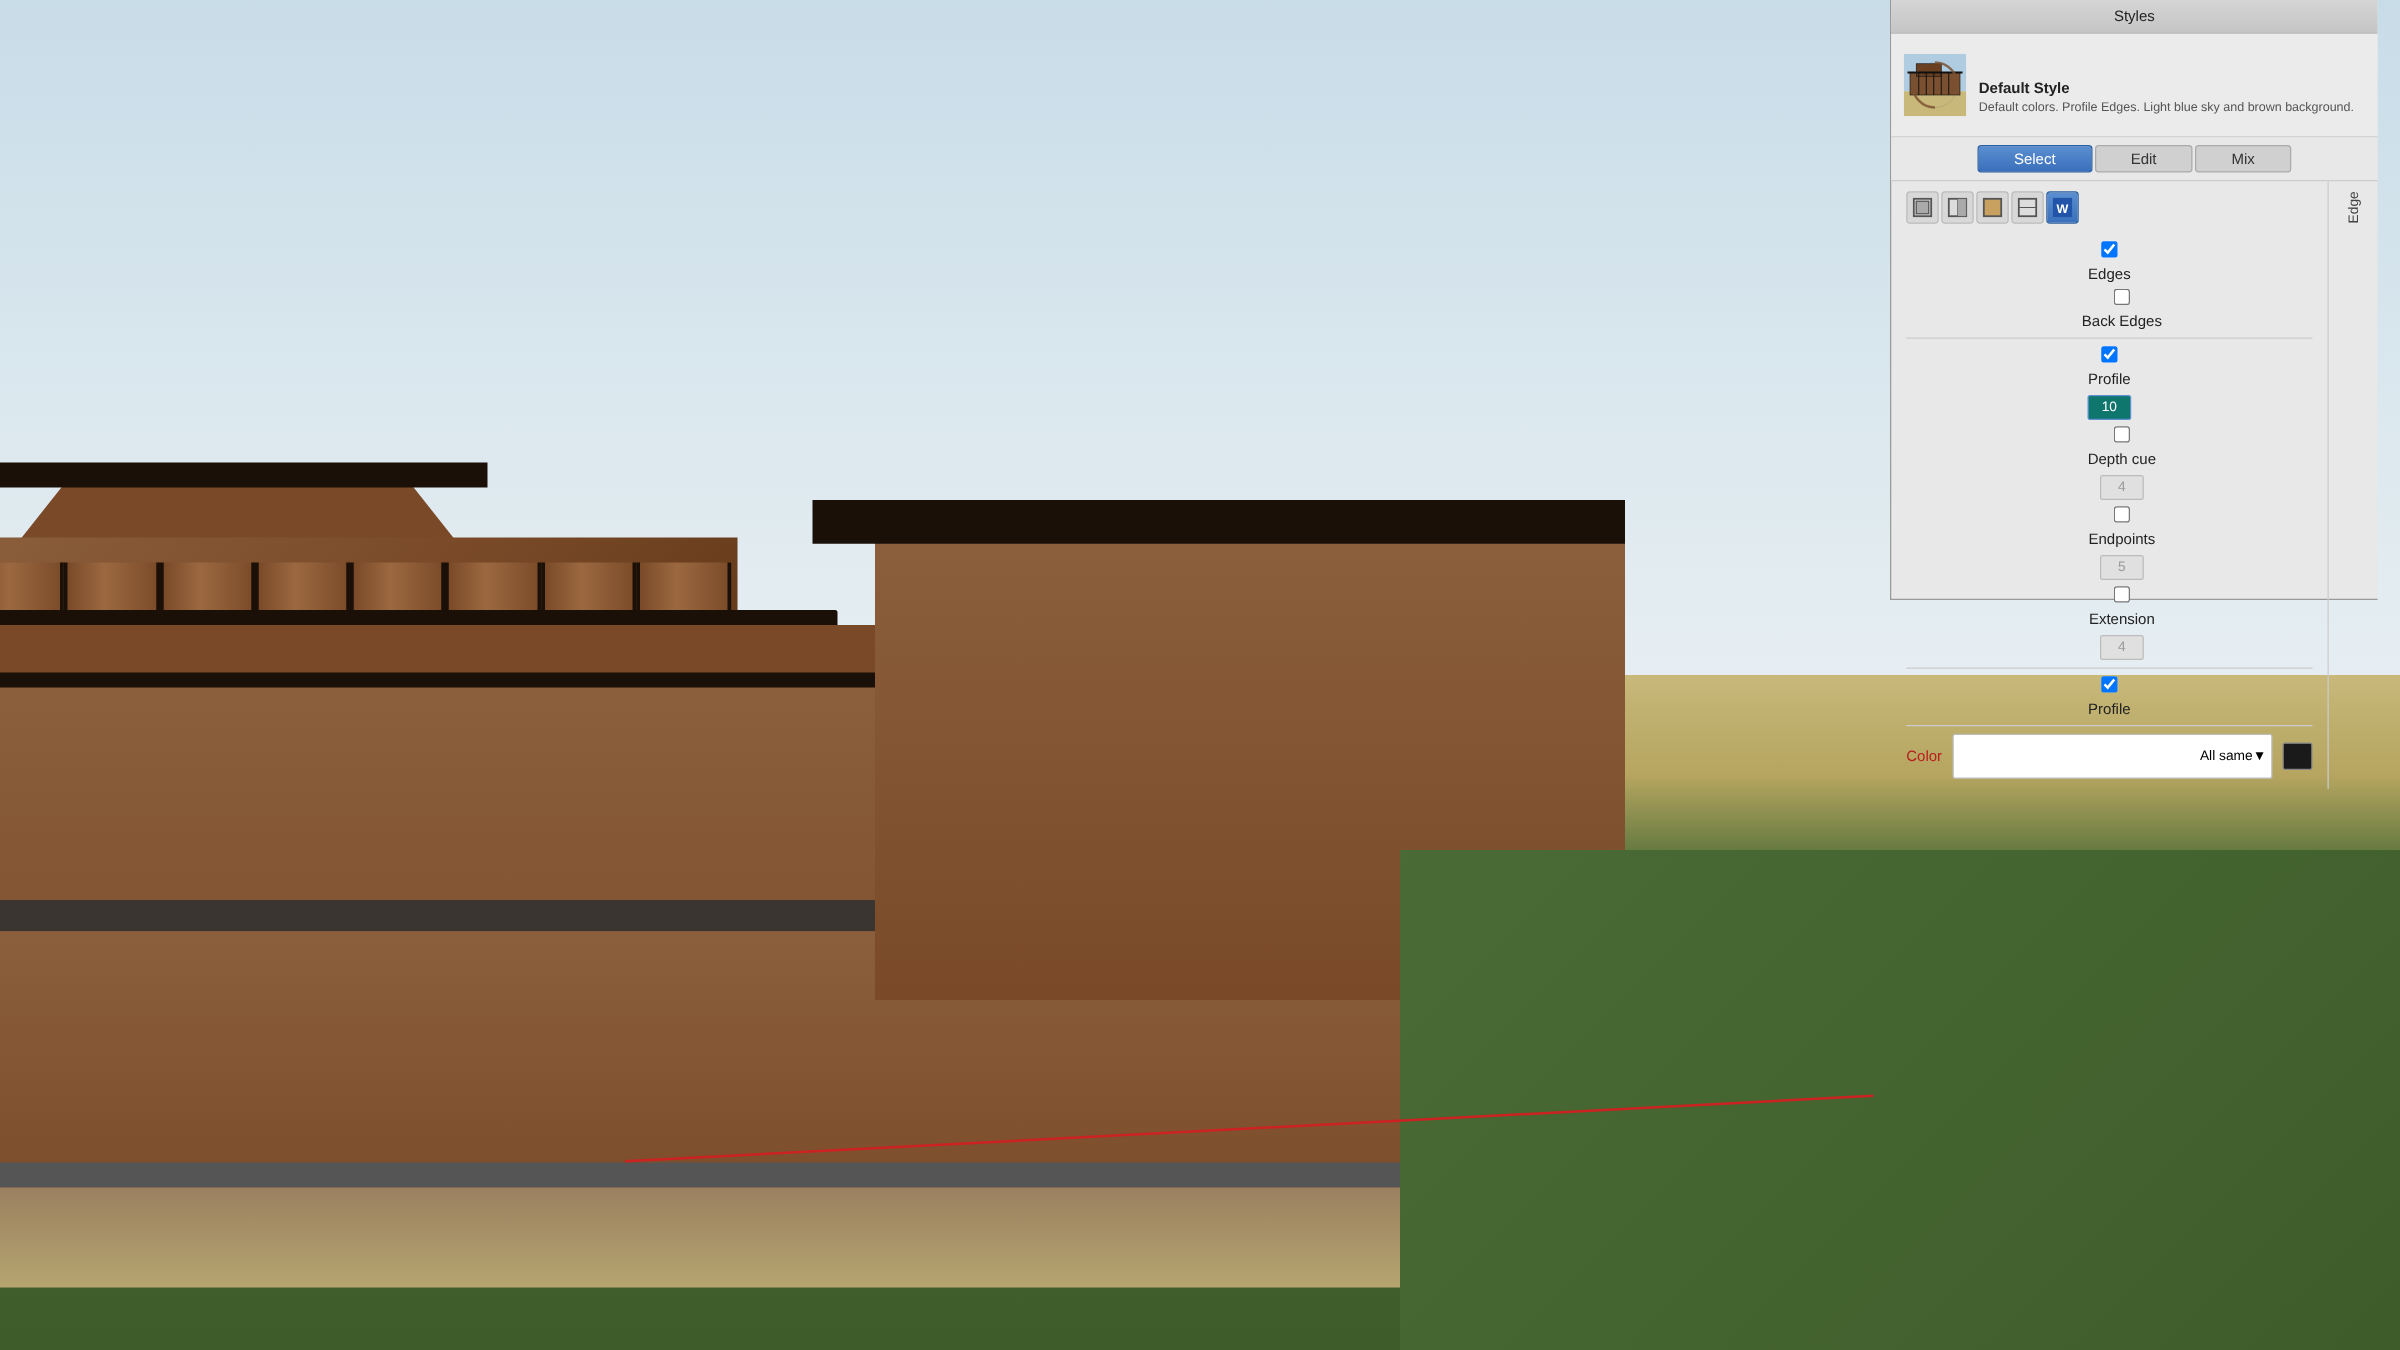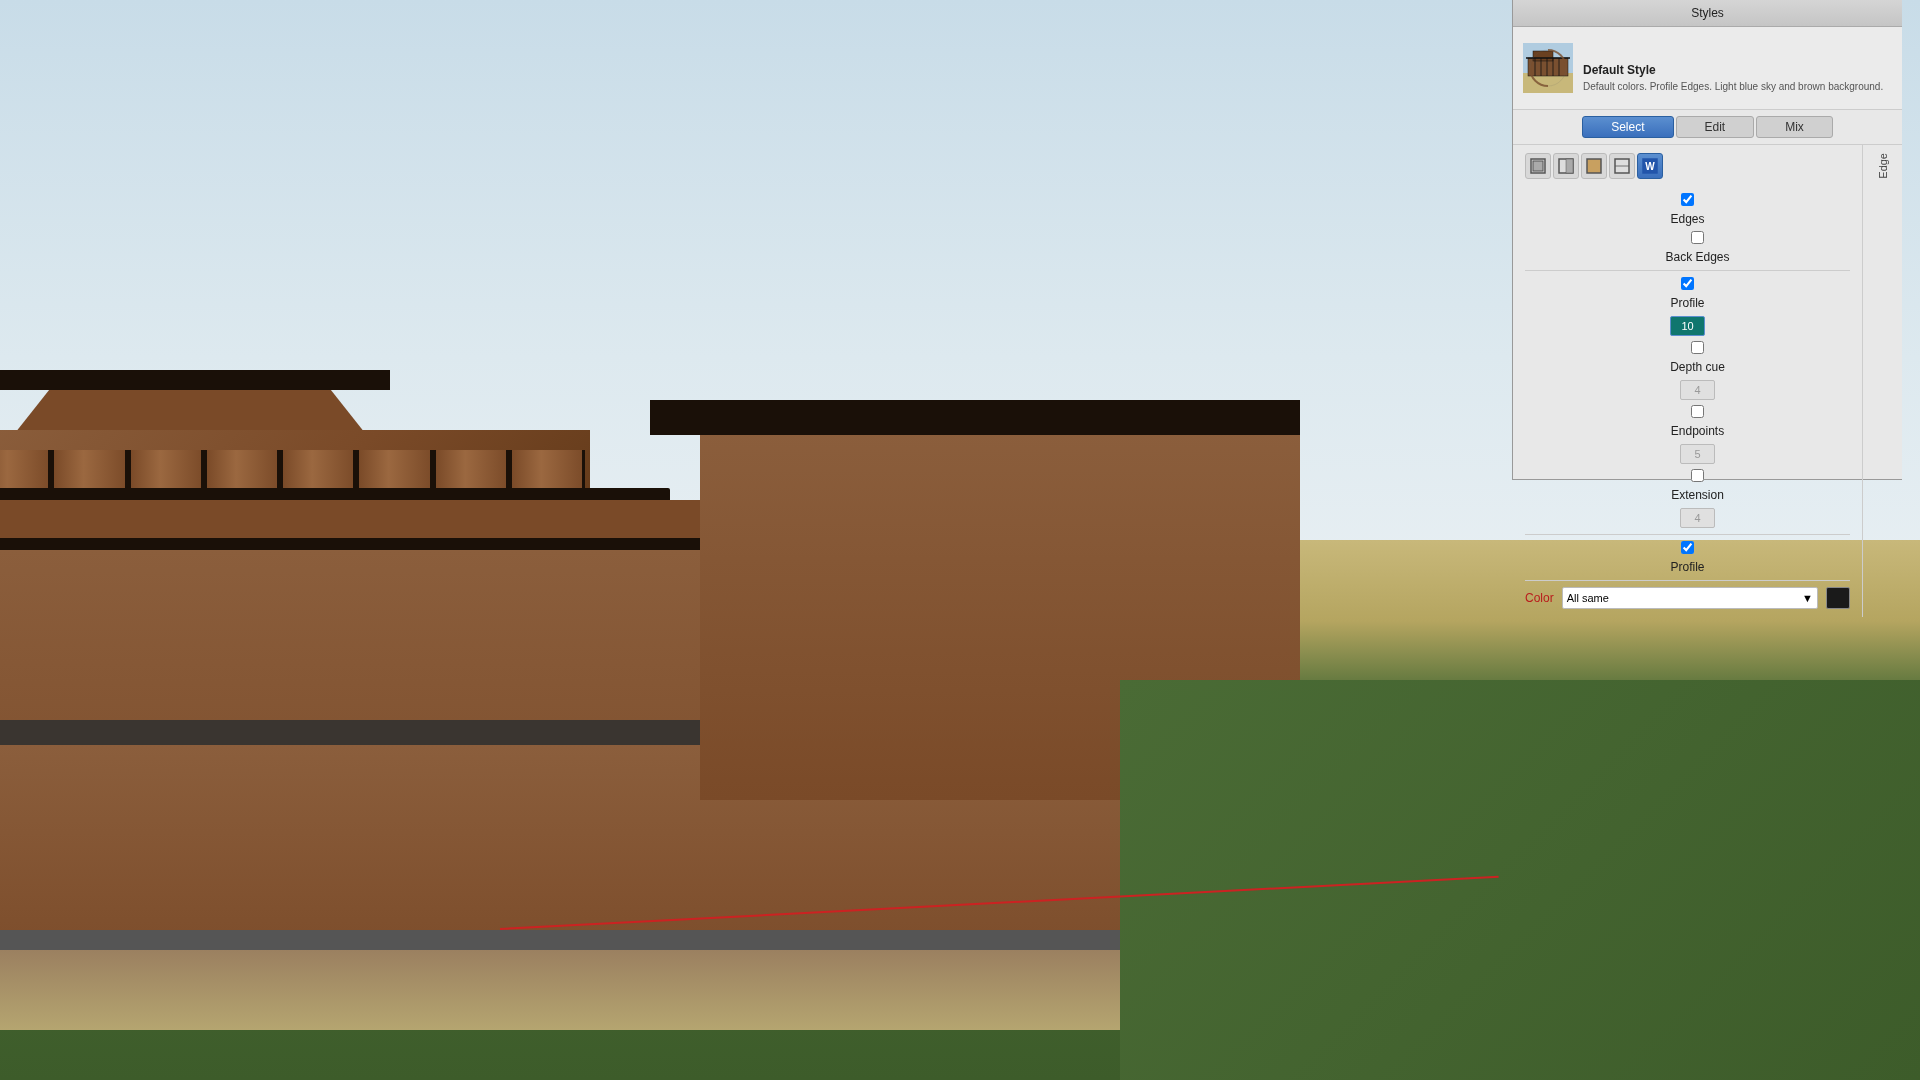--- a/index.html
+++ b/index.html
@@ -413,29 +413,29 @@
       margin-top: 4px;
     }
 
     .color-label {
       font-size: 12px;
       color: #b91c1c;
     }
 
     .color-dropdown {
       flex: 1;
-      height: 22px;
+      height: 36px;
       border: 1px solid #bbb;
       background: white;
       border-radius: 2px;
       font-size: 11px;
       padding: 0 4px;
       display: flex;
       align-items: center;
-      justify-content: space-between;
+      justify-content: flex-end;
     }
 
     .color-swatch {
       width: 24px;
       height: 22px;
       background: #1a1a1a;
       border: 1px solid #888;
       border-radius: 2px;
     }
 

